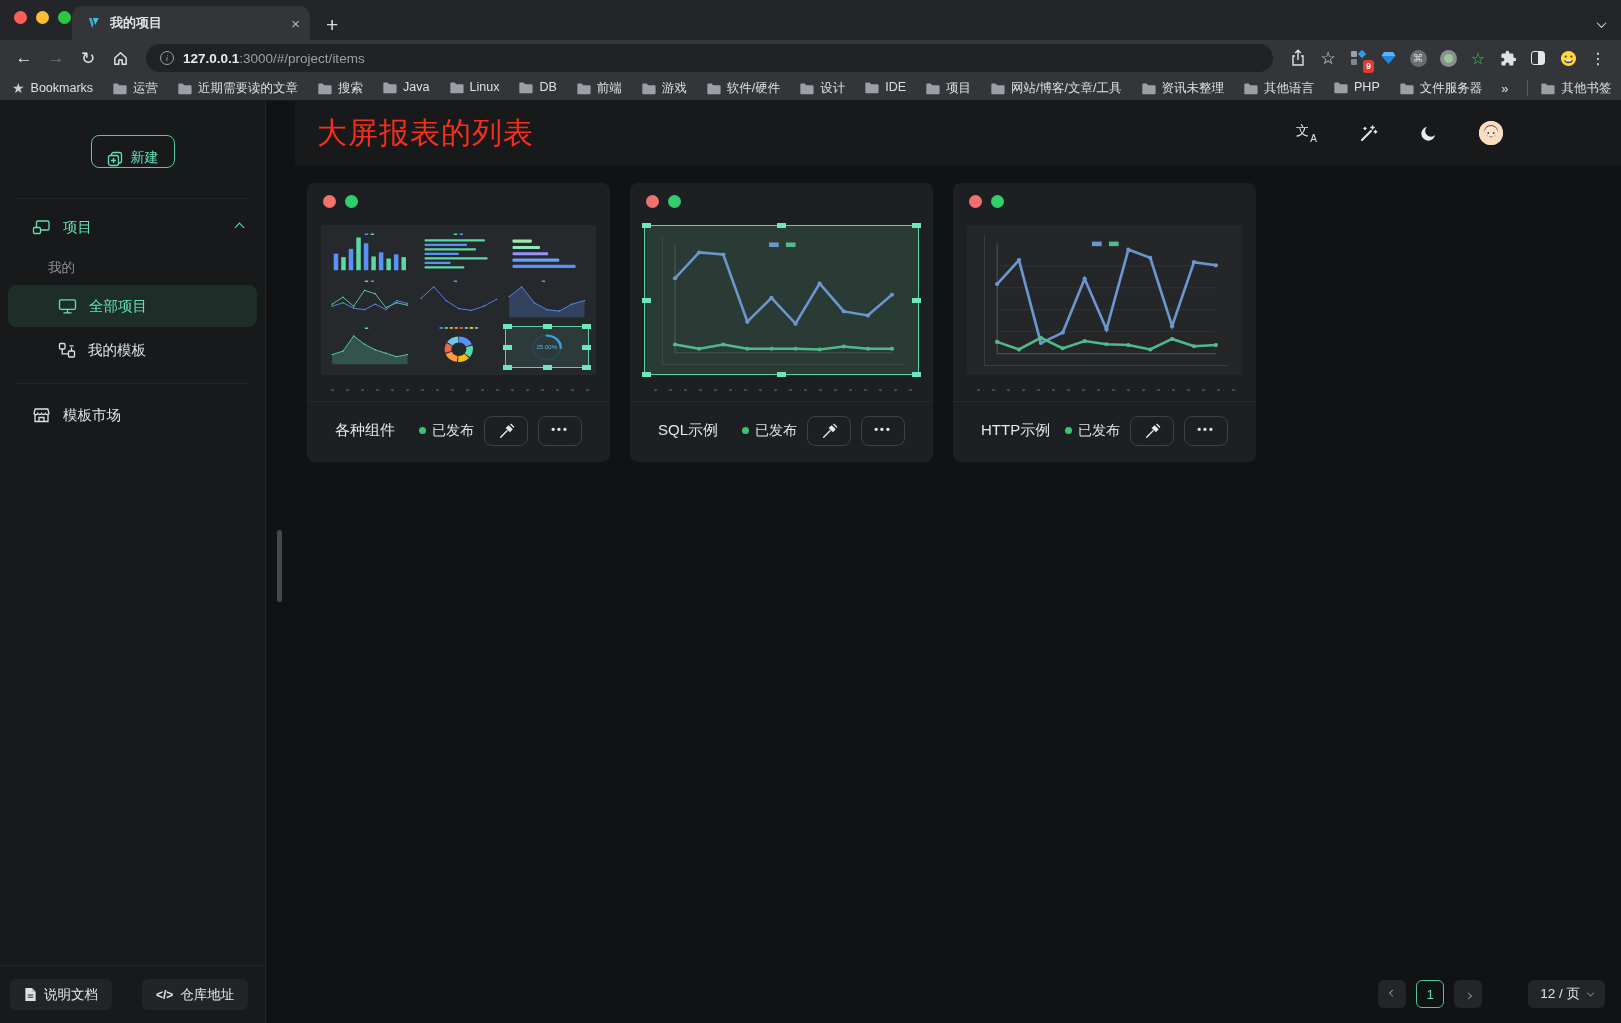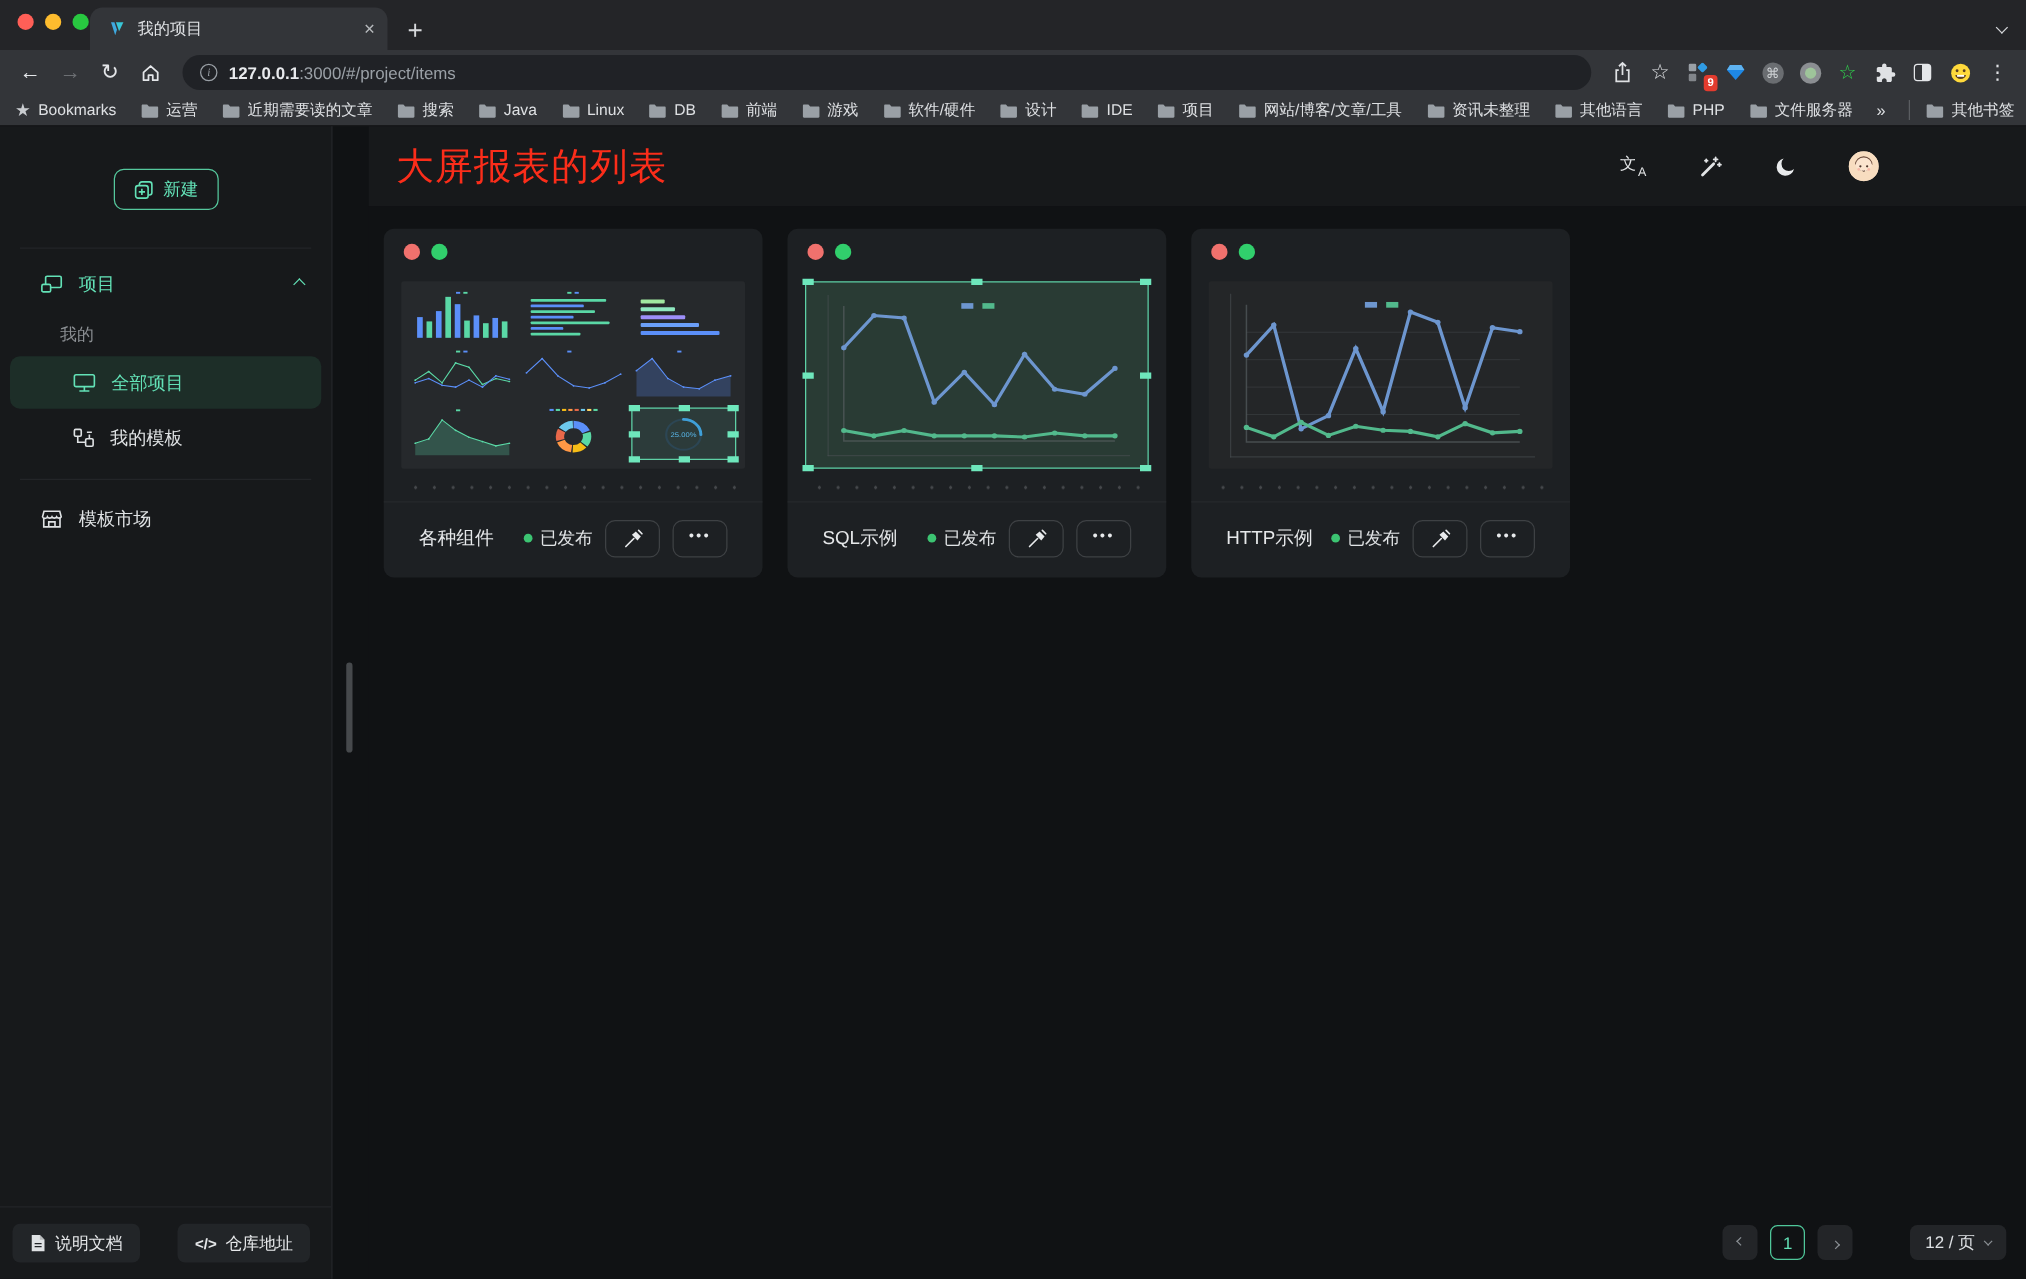--- a/index.html
+++ b/index.html
@@ -5,21 +5,21 @@
   * { margin:0; padding:0; box-sizing:border-box; }
   html,body { width:1621px; height:1023px; overflow:hidden; background:#101214;
     font-family:"Liberation Sans","DejaVu Sans",sans-serif; -webkit-font-smoothing:antialiased; }
 
   
   .tabstrip { position:absolute; top:0; left:0; width:100%; height:40px; background:#242528; display:flex; align-items:flex-end; }
   .lights { position:absolute; top:11px; left:14px; display:flex; gap:9px; }
   .light { width:13px; height:13px; border-radius:50%; }
   .tab { margin-left:72px; width:238px; height:34px; background:#333539; border-radius:10px 10px 0 0;
     display:flex; align-items:center; padding:0 10px 0 14px; gap:9px; color:#dfe1e4; font-size:13px; }
-  .tab .title { flex:1; white-space:nowrap; overflow:hidden; }
+  .tab .title { flex:1; white-space:nowrap; overflow:hidden;font-weight:bold; }
   .tab .close { color:#b7babd; font-size:15px; cursor:default; }
   .newtab { color:#d7d9dc; font-size:21px; margin:0 0 5px 16px; line-height:1; }
   .tschev { position:absolute; right:16px; top:14px; color:#d7d9dc; }
 
   .toolbar { position:absolute; top:40px; left:0; width:100%; height:36px; background:#333539; display:flex; align-items:center; padding:0 10px; gap:4px; }
   .navbtn { width:28px; height:28px; display:flex; align-items:center; justify-content:center; font-size:17px; color:#e4e6e9; border-radius:50%; }
   .navbtn.dim { color:#6c6f73; }
   .urlbar { flex:1; height:28px; margin:0 8px; background:#202226; border-radius:14px; display:flex; align-items:center; padding:0 14px; gap:9px; font-size:13.5px; color:#9aa0a6; }
   .urlbar .info { width:14px; height:14px; border:1.4px solid #9aa0a6; border-radius:50%; font-size:9px; display:flex; align-items:center; justify-content:center; font-style:italic; font-family:"Liberation Serif",serif; }
   .urlbar b { color:#e8eaed; font-weight:700; }
@@ -37,21 +37,21 @@
   .bm svg { flex:none; }
   .bm-star { color:#c9ccd0; font-size:14px; }
   .bm-sep { color:#7a7d81; width:1px; height:16px; background:#5a5d61; }
   .bm-more { color:#dee0e3; font-size:13px; }
   .bm-right { margin-left:auto; display:flex; align-items:center; gap:12px; }
 
   
   .app { position:absolute; top:101px; left:0; width:1621px; bottom:0; background:#101214; }
 
   .sidebar { position:absolute; left:0; top:0; bottom:0; width:266px; background:#17191b; border-right:1px solid #232528; }
-  .btn-new { display:flex; align-items:center; gap:8px; margin:34px auto 0; width:84px; height:33px; justify-content:center;
+  .btn-new { display:flex; align-items:flex-end; gap:8px; margin:34px auto 0; width:84px; height:33px; justify-content:center;
     border:1px solid #55c89d; border-radius:8px; color:#63e2b7; font-size:14px; background:transparent;font-family:Liberation Mono, monospace; }
   .sb-div { height:1px; background:#232528; margin:30px 16px 0; }
   .sb-sec { display:flex; align-items:center; gap:12px; padding:0 22px 0 32px; height:40px; margin-top:8px; color:#63e2b7; font-size:14.5px; }
   .sb-sec .grow { flex:1; }
   .sb-group { padding-left:48px; color:#8b8f93; font-size:13.5px; height:30px; display:flex; align-items:center; margin-top:6px; }
   .sb-item { display:flex; align-items:center; gap:12px; height:42px; margin:2px 8px; border-radius:8px; padding-left:50px; color:#dfe2e4; font-size:14.5px; }
   .sb-item.active { background:#1d2e28; color:#63e2b7; }
   .sb-item2 { display:flex; align-items:center; gap:12px; height:42px; margin:2px 8px; border-radius:8px; padding-left:24px; color:#dfe2e4; font-size:14.5px; }
   .sb-foot { position:absolute; bottom:0; left:0; right:0; border-top:1px solid #232528; height:58px; display:flex; align-items:center; padding:0 10px; gap:30px; }
   .sb-foot .fbtn { height:31px; background:#222528; border-radius:6px; color:#e6e8ea; font-size:13.5px; display:flex; align-items:center; gap:7px; padding:0 14px; }
@@ -197,21 +197,21 @@
       </svg>
   </span>
   <span class="tool-ic" style="font-size:16px">⋮</span>
 </div>
 
 <div class="bookmarks">
   <span class="bm">
     <span class="bm-star">★</span>
     <span>Bookmarks</span>
   </span>
-  <span id="bm-folders" style="display:flex;gap:19px;align-items:center">
+  <span id="bm-folders" style="display:flex;gap:19px;align-items:flex-start">
   <span class="bm">
     <svg width="15" height="14" viewBox="0 0 17 15">
           <path fill="#9aa0a6" d="M1.5 3.5c0-.6.4-1 1-1h4l1.6 1.8h7.4c.6 0 1 .4 1 1v8.2c0 .6-.4 1-1 1h-13c-.6 0-1-.4-1-1z"></path>
         </svg>
     <span class="bm-label">运营</span>
   </span>
 
   <span class="bm">
     <svg width="15" height="14" viewBox="0 0 17 15">
           <path fill="#9aa0a6" d="M1.5 3.5c0-.6.4-1 1-1h4l1.6 1.8h7.4c.6 0 1 .4 1 1v8.2c0 .6-.4 1-1 1h-13c-.6 0-1-.4-1-1z"></path>

